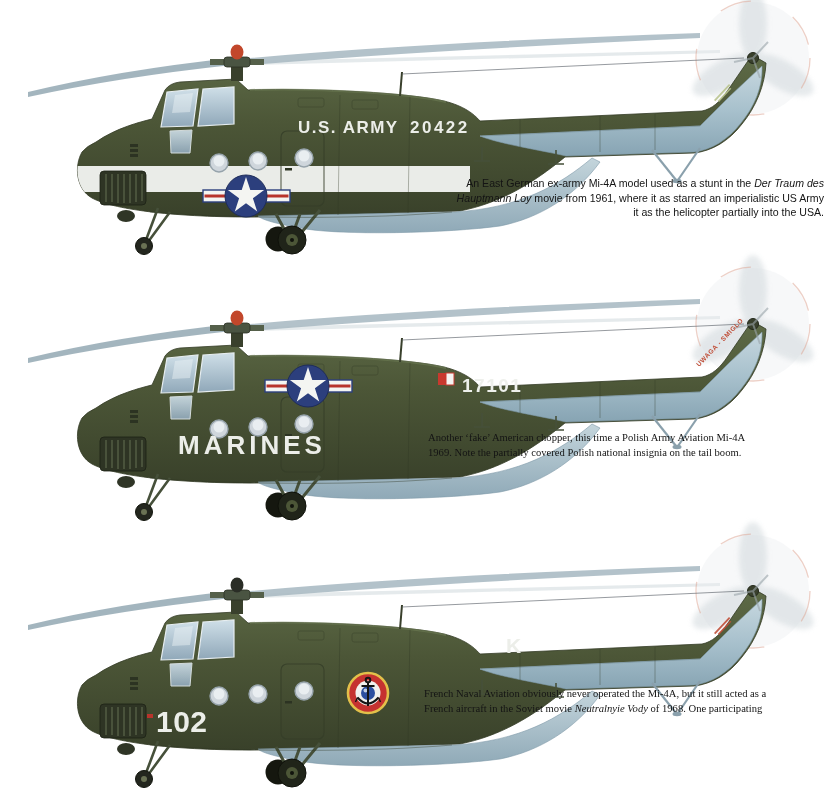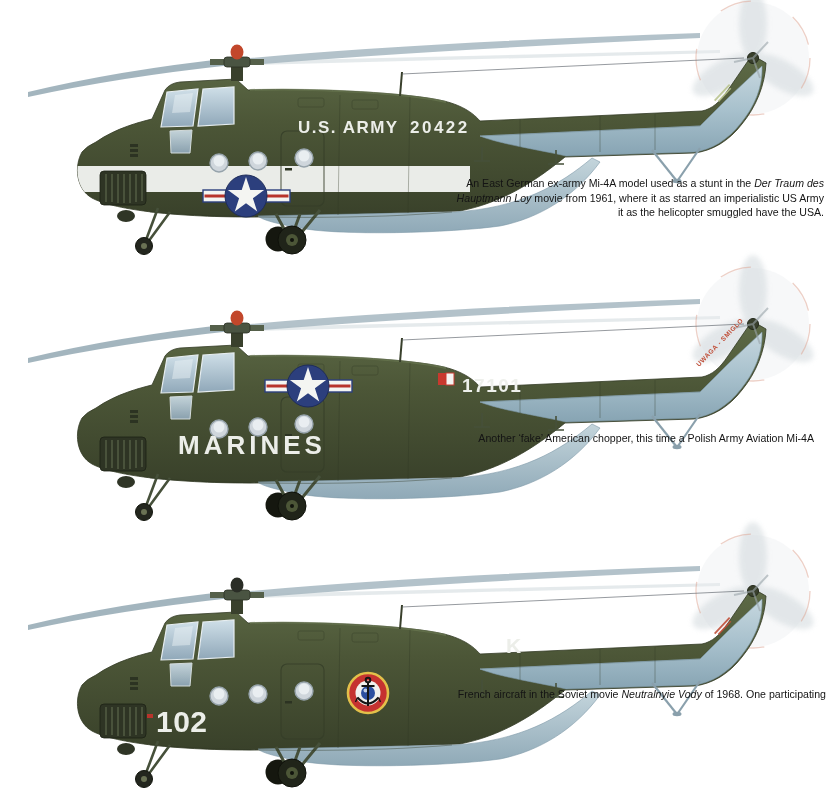--- a/index.html
+++ b/index.html
@@ -7,21 +7,21 @@
     position:relative;width:839px;height:800px;background:#ffffff;
     overflow:hidden;font-family:"Liberation Sans",sans-serif;
   }
   .plate{position:absolute;left:0;top:0;}
   .caption{
     position:absolute;font-size:10.6px;line-height:1.37;color:#141414;
     font-family:"Liberation Sans",sans-serif;
   }
   .caption i{font-style:italic;}
   .cap-right{text-align:right;}
-  .cap-center{text-align:right;}
+  .cap-center{text-align:left;font-family:Liberation Serif, serif;}
   svg text{font-family:"Liberation Sans",sans-serif;}
 </style>
 </head>
 <body>
 
 <div class="page">
 
 <svg class="plate" width="839" height="800" viewBox="0 0 839 800">
   <defs>
     <linearGradient id="og" x1="0" y1="0" x2="0" y2="1">
@@ -228,22 +228,24 @@
       <rect x="0" y="0" width="22" height="1.8" fill="#c0503a"></rect>
           <rect x="2" y="3.4" width="18" height="1.6" fill="#c0503a"></rect>
     </g>
     <ellipse cx="237" cy="52" rx="6.5" ry="7.5" fill="#2a2d26"></ellipse>
   </g>
 </svg>
 
 <div class="caption cap-right" style="left:430px;top:176px;width:394px">
       <div><span>An East German ex-army Mi-4A model used as a stunt in the </span><i>Der Traum des</i></div>
       <div><i>Hauptmann Loy</i><span> movie from 1961, where it as starred an imperialistic US Army</span></div>
-      <div><span>it as the helicopter smuggled have the USA.</span></div>
+      <div><span>it as the helicopter partially into the USA.</span></div>
     </div>
 <div class="caption cap-center" style="left:428px;top:431px;width:386px">
       <div><span>Another ‘fake’ American chopper, this time a Polish Army Aviation Mi-4A</span></div>
+      <div><span>1969. Note the partially covered Polish national insignia on the tail boom.</span></div>
     </div>
 <div class="caption cap-center" style="left:424px;top:687px;width:402px">
+      <div><span>French Naval Aviation obviously never operated the Mi-4A, but it still acted as a</span></div>
       <div><span>French aircraft in the Soviet movie </span><i>Neutralnyie Vody</i><span> of 1968. One participating</span></div>
     </div>
 
 </div>
 
 </body></html>

